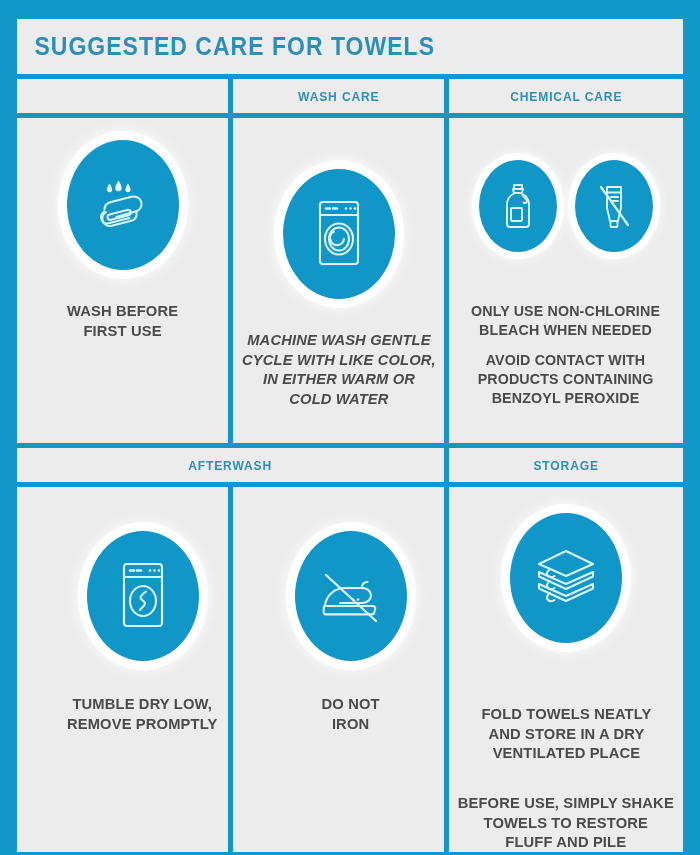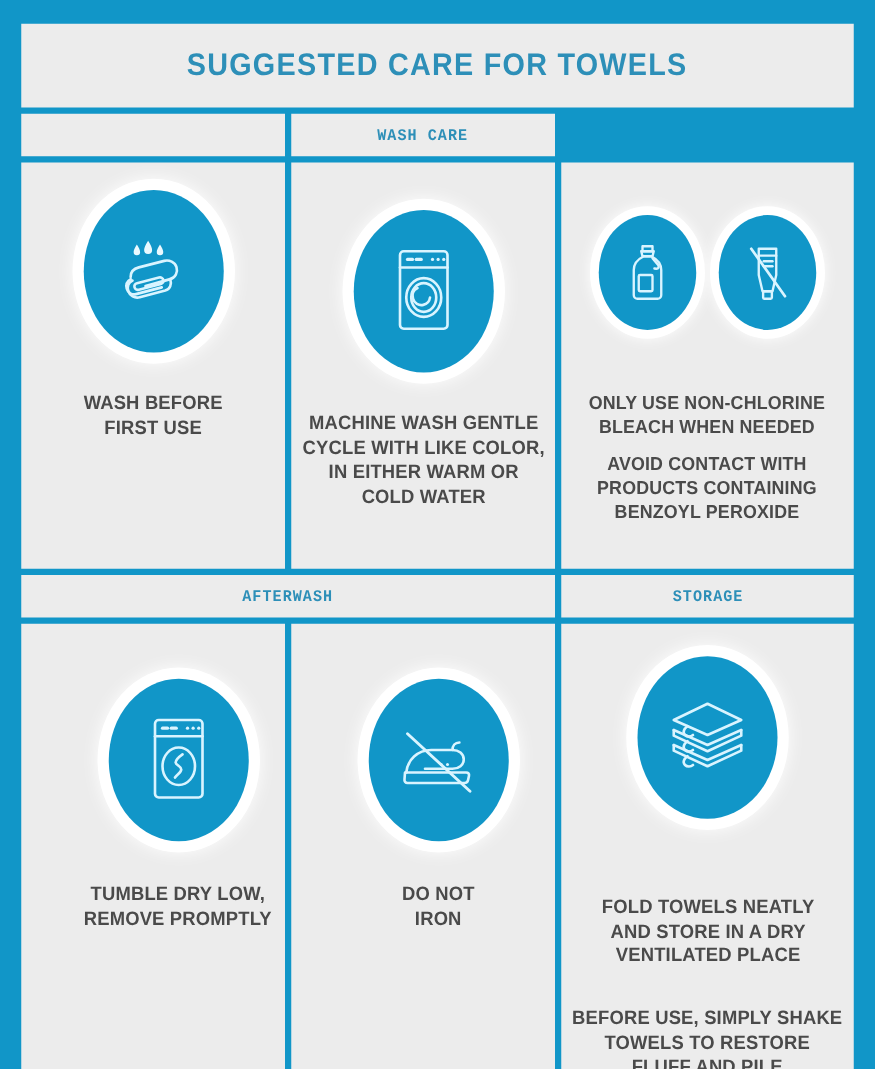--- a/index.html
+++ b/index.html
@@ -28,24 +28,24 @@
   }
 
   
   .panel {
     background: #ececec;
     position: relative;
   }
 
   
   .title-bar {
-    height: 67px;
-    display: flex;
-    align-items: center;
-    justify-content: center;
+    height: 55px;
+    display: flex;
+    align-items: center;
+    justify-content: flex-start;
     flex: 0 0 auto;
   }
   .title-text {
     color: #2d8fb8;
     font-size: 25px;
     font-weight: bold;
     letter-spacing: 1.1px;
     transform: scaleX(0.92);
     white-space: nowrap;
   }
@@ -55,21 +55,20 @@
     display: flex;
     gap: 5px;
     flex: 0 0 auto;
     height: 34px;
   }
   .head-cell {
     background: #ececec;
     display: flex;
     align-items: center;
     justify-content: center;
-    font-family: Liberation Mono, monospace;
   }
   .head-text {
     color: #2d8fb8;
     font-size: 13px;
     font-weight: bold;
     letter-spacing: 0.9px;
     transform: scaleX(0.93);
     white-space: nowrap;
   }
 
@@ -151,20 +150,23 @@
     <div class="title-text">SUGGESTED CARE FOR TOWELS</div>
   </div>
 
   <div class="head-row">
     <div class="head-cell col-a">
       <span class="head-text"></span>
     </div>
     <div class="head-cell col-b">
       <span class="head-text">WASH CARE</span>
     </div>
+    <div class="head-cell col-c">
+      <span class="head-text">CHEMICAL CARE</span>
+    </div>
   </div>
 
   <div class="body-row row-top">
 
     <div class="cell col-a">
       <div class="cell-inner" style="padding-top:22px;">
         <div class="medallion">
           <svg width="72" height="72" viewBox="0 0 72 72" fill="none" stroke="#d9f4ff" stroke-width="2.1" stroke-linecap="round" stroke-linejoin="round">
             <path d="M22.5 14.5c1.6 2.6 2.6 4.5 2.6 6.1a2.6 2.6 0 1 1-5.2 0c0-1.6 1-3.5 2.6-6.1z" fill="#eaf9ff" stroke="none"></path>
             <path d="M31.5 11.5c2 3.2 3.2 5.6 3.2 7.5a3.2 3.2 0 1 1-6.4 0c0-1.9 1.2-4.3 3.2-7.5z" fill="#eaf9ff" stroke="none"></path>
@@ -174,21 +176,21 @@
             <path d="M17.6 42.3c-2.8 1.6-4 4.6-3.2 7.6.9 3.3 4.1 5.2 7.4 4.4l20.6-5.4"></path>
             <path d="M20.6 48.8c-.4-1.5.4-2.8 2-3.2l17.6-4.6c1.6-.4 3.1.4 3.5 1.9s-.4 2.9-2 3.3l-17.6 4.6c-1.6.4-3.1-.5-3.5-2z"></path>
           </svg>
         </div>
         <div class="caption" style="margin-top:31px;">WASH BEFORE
 FIRST USE</div>
       </div>
     </div>
 
     <div class="cell col-b">
-      <div class="cell-inner" style="padding-top:38px;">
+      <div class="cell-inner" style="padding-top:51px;font-style:italic;">
         <div class="medallion">
           <svg width="64" height="76" viewBox="0 0 64 76" fill="none" stroke="#d9f4ff" stroke-width="2.1" stroke-linecap="round" stroke-linejoin="round">
             <rect x="13" y="6" width="38" height="62" rx="3"></rect>
             <line x1="13" y1="19" x2="51" y2="19"></line>
             <line x1="19" y1="12.5" x2="23" y2="12.5" stroke-width="2.6"></line>
             <line x1="26" y1="12.5" x2="30" y2="12.5" stroke-width="2.6"></line>
             <circle cx="39" cy="12.5" r="1.3" fill="#d9f4ff" stroke="none"></circle>
             <circle cx="43.5" cy="12.5" r="1.3" fill="#d9f4ff" stroke="none"></circle>
             <circle cx="48" cy="12.5" r="1.3" fill="#d9f4ff" stroke="none"></circle>
             <ellipse cx="32" cy="43" rx="14" ry="15.5"></ellipse>

